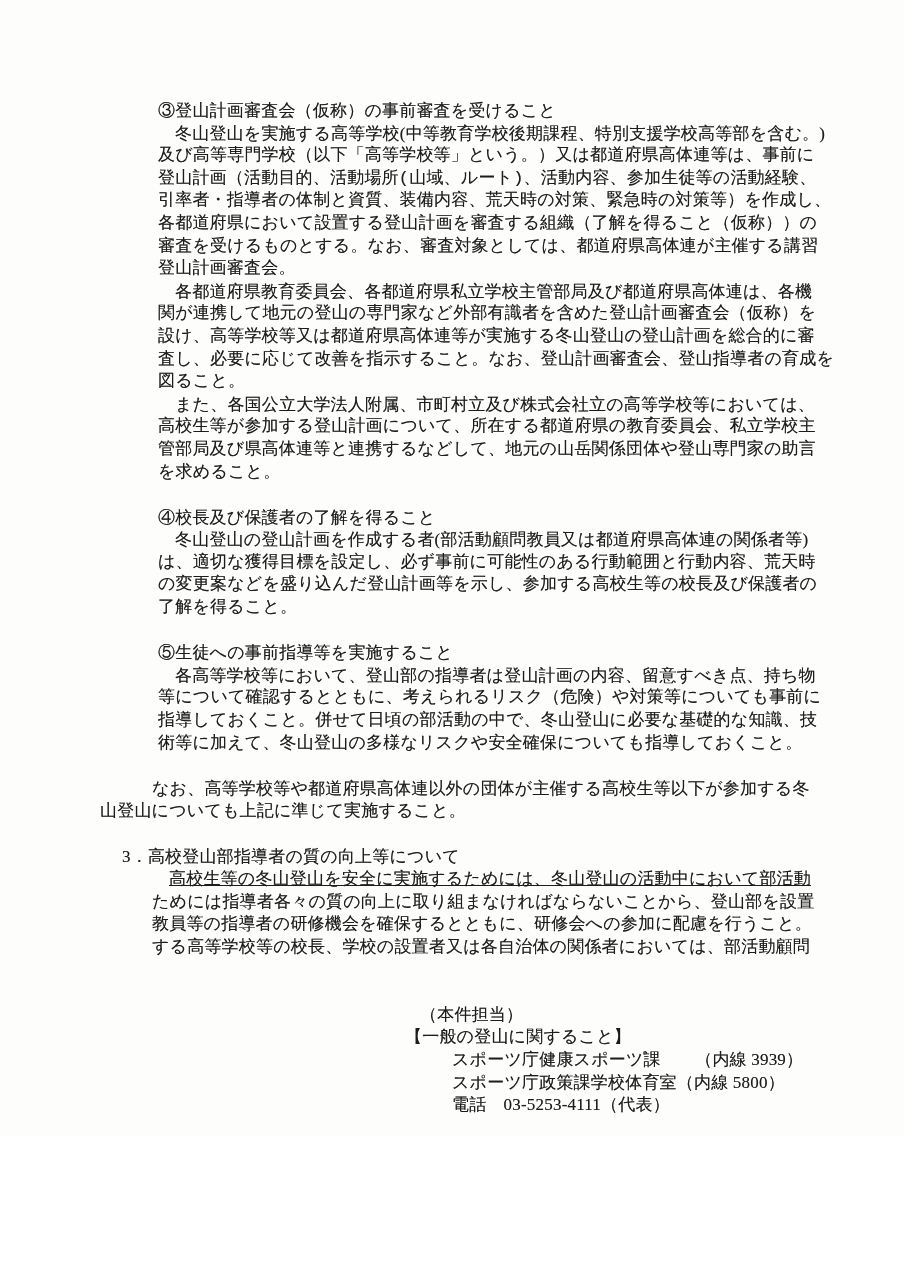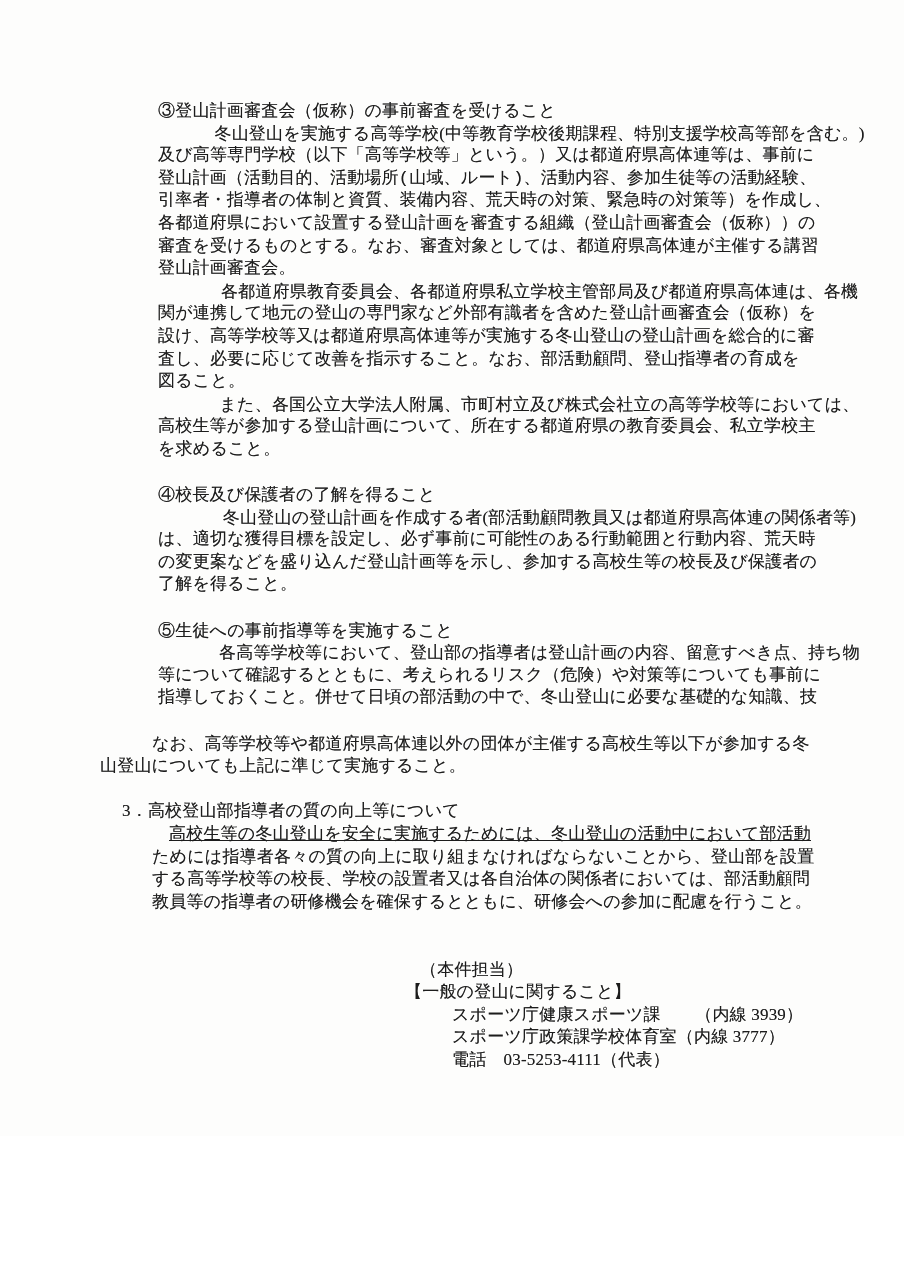--- a/index.html
+++ b/index.html
@@ -25,21 +25,21 @@
     width: 904px;
   }
   .line {
     height: 22.6px;
     line-height: 22.6px;
     white-space: pre;
     letter-spacing: 0.2px;
   }
   
   .sec-head   { margin-left: 158px; }
-  .sec-first  { margin-left: 158px; text-indent: 17px; text-align: center; }
+  .sec-first  { margin-left: 158px; text-indent: 17px; }
   .sec-cont   { margin-left: 158px; font-family: Liberation Mono, monospace; }
   .note-first { margin-left: 135px; text-indent: 17px; }
   .note-cont  { margin-left: 100px; }
   .num-head   { margin-left: 122px; }
   .num-first  { margin-left: 152px; text-indent: 17px; text-decoration: underline; }
   .num-cont   { margin-left: 152px; }
   .contact-head    { margin-left: 420px; }
   .contact-bracket { margin-left: 405px; }
   .contact-detail  { margin-left: 452px; }
   .blank { }
@@ -55,54 +55,56 @@
 </head>
 <body>
 
 <div class="page">
   <div class="doc">
       <div class="line sec-head">③登山計画審査会（仮称）の事前審査を受けること</div>
       <div class="line sec-first">冬山登山を実施する高等学校(中等教育学校後期課程、特別支援学校高等部を含む。)</div>
       <div class="line sec-cont">及び高等専門学校（以下「高等学校等」という。）又は都道府県高体連等は、事前に</div>
       <div class="line sec-cont">登山計画（活動目的、活動場所(山域、ルート)、活動内容、参加生徒等の活動経験、</div>
       <div class="line sec-cont">引率者・指導者の体制と資質、装備内容、荒天時の対策、緊急時の対策等）を作成し、</div>
-      <div class="line sec-cont">各都道府県において設置する登山計画を審査する組織（登山計画審査会（仮称））の</div>
+      <div class="line sec-cont">各都道府県において設置する登山計画を審査する組織（了解を得ること（仮称））の</div>
       <div class="line sec-cont">審査を受けるものとする。なお、審査対象としては、都道府県高体連が主催する講習</div>
       <div class="line sec-cont">登山計画審査会。</div>
       <div class="line sec-first">各都道府県教育委員会、各都道府県私立学校主管部局及び都道府県高体連は、各機</div>
       <div class="line sec-cont">関が連携して地元の登山の専門家など外部有識者を含めた登山計画審査会（仮称）を</div>
       <div class="line sec-cont">設け、高等学校等又は都道府県高体連等が実施する冬山登山の登山計画を総合的に審</div>
-      <div class="line sec-cont">査し、必要に応じて改善を指示すること。なお、部活動顧問、登山指導者の育成を</div>
+      <div class="line sec-cont">査し、必要に応じて改善を指示すること。なお、登山計画審査会、登山指導者の育成を</div>
       <div class="line sec-cont">図ること。</div>
       <div class="line sec-first">また、各国公立大学法人附属、市町村立及び株式会社立の高等学校等においては、</div>
       <div class="line sec-cont">高校生等が参加する登山計画について、所在する都道府県の教育委員会、私立学校主</div>
+      <div class="line sec-cont">管部局及び県高体連等と連携するなどして、地元の山岳関係団体や登山専門家の助言</div>
       <div class="line sec-cont">を求めること。</div>
       <div class="line blank"></div>
       <div class="line sec-head">④校長及び保護者の了解を得ること</div>
       <div class="line sec-first">冬山登山の登山計画を作成する者(部活動顧問教員又は都道府県高体連の関係者等)</div>
       <div class="line sec-cont">は、適切な獲得目標を設定し、必ず事前に可能性のある行動範囲と行動内容、荒天時</div>
       <div class="line sec-cont">の変更案などを盛り込んだ登山計画等を示し、参加する高校生等の校長及び保護者の</div>
       <div class="line sec-cont">了解を得ること。</div>
       <div class="line blank"></div>
       <div class="line sec-head">⑤生徒への事前指導等を実施すること</div>
       <div class="line sec-first">各高等学校等において、登山部の指導者は登山計画の内容、留意すべき点、持ち物</div>
       <div class="line sec-cont">等について確認するとともに、考えられるリスク（危険）や対策等についても事前に</div>
       <div class="line sec-cont">指導しておくこと。併せて日頃の部活動の中で、冬山登山に必要な基礎的な知識、技</div>
+      <div class="line sec-cont">術等に加えて、冬山登山の多様なリスクや安全確保についても指導しておくこと。</div>
       <div class="line blank"></div>
       <div class="line note-first">なお、高等学校等や都道府県高体連以外の団体が主催する高校生等以下が参加する冬</div>
       <div class="line note-cont">山登山についても上記に準じて実施すること。</div>
       <div class="line blank"></div>
       <div class="line num-head">3．高校登山部指導者の質の向上等について</div>
       <div class="line num-first">高校生等の冬山登山を安全に実施するためには、冬山登山の活動中において部活動</div>
       <div class="line num-cont">ためには指導者各々の質の向上に取り組まなければならないことから、登山部を設置</div>
+      <div class="line num-cont">教員等の指導者の研修機会を確保するとともに、研修会への参加に配慮を行うこと。</div>
       <div class="line num-cont">する高等学校等の校長、学校の設置者又は各自治体の関係者においては、部活動顧問</div>
-      <div class="line num-cont">教員等の指導者の研修機会を確保するとともに、研修会への参加に配慮を行うこと。</div>
       <div class="line blank"></div>
       <div class="line blank"></div>
       <div class="line contact-head">（本件担当）</div>
       <div class="line contact-bracket">【一般の登山に関すること】</div>
       <div class="line contact-detail">スポーツ庁健康スポーツ課　　（内線 3939）</div>
-      <div class="line contact-detail">スポーツ庁政策課学校体育室（内線 3777）</div>
+      <div class="line contact-detail">スポーツ庁政策課学校体育室（内線 5800）</div>
       <div class="line contact-detail">電話　03-5253-4111（代表）</div>
     </div>
   <div class="speck speck-a"></div>
   <div class="speck speck-b"></div>
 </div>
 
 </body></html>

